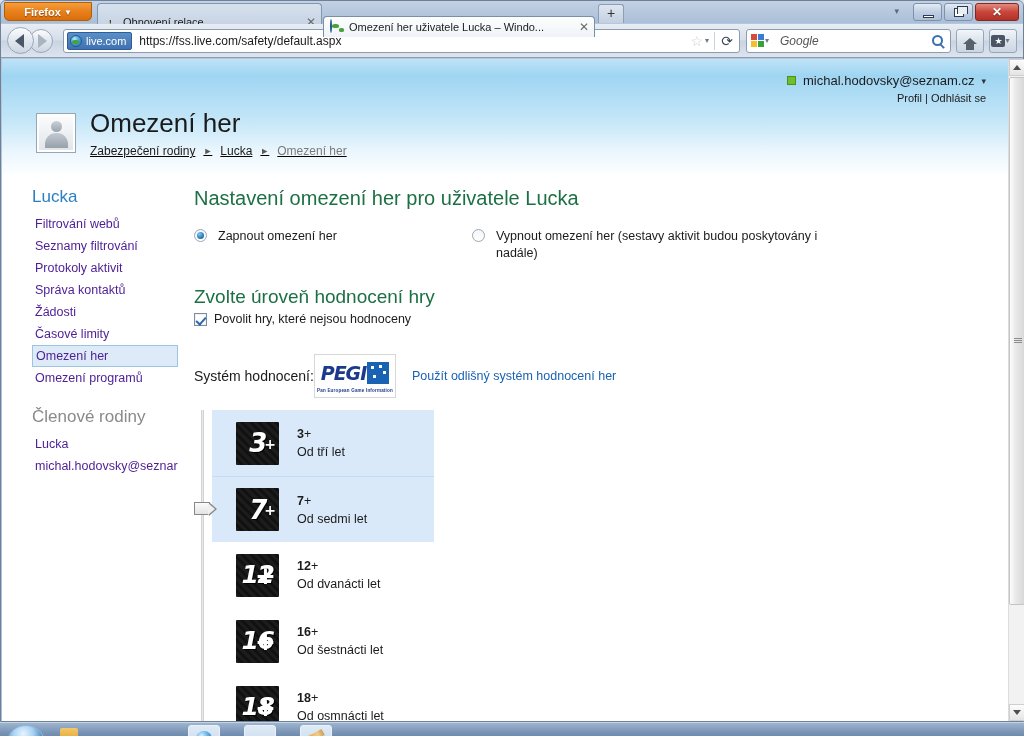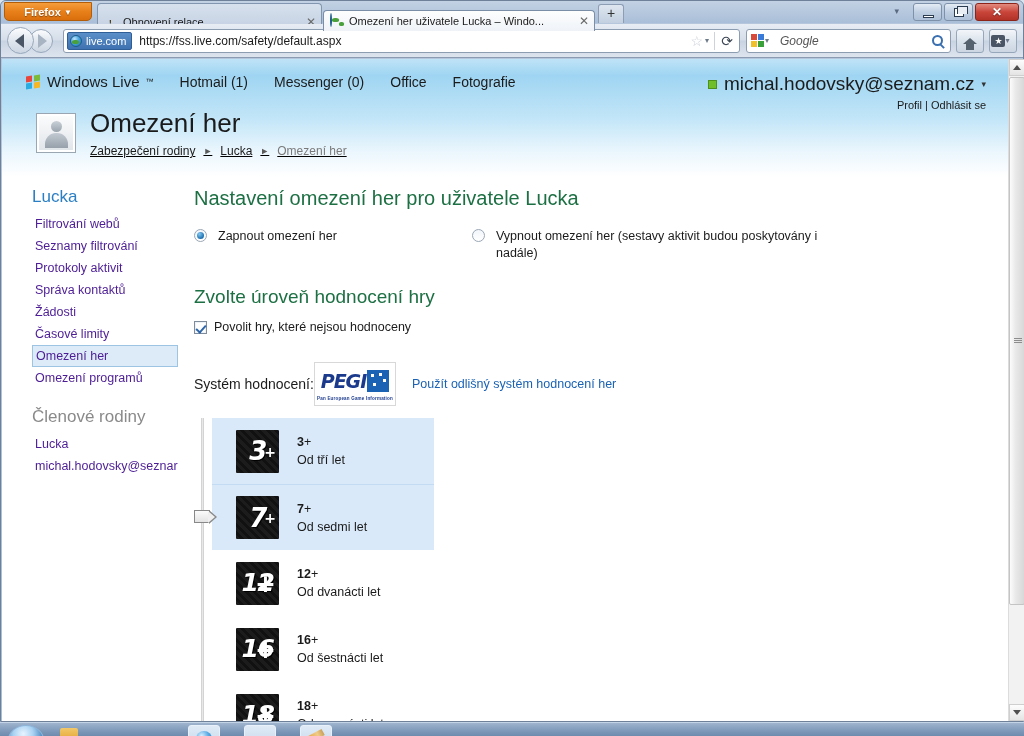--- a/index.html
+++ b/index.html
@@ -45,21 +45,21 @@
     display: flex; align-items: center;
     padding: 0 4px 0 6px;
     overflow: hidden;
     white-space: nowrap;
   }
   .tab.inactive {
     background: linear-gradient(to bottom, #d7e1ed 0%, #bccade 100%);
   }
   .tab.active {
     background: linear-gradient(to bottom, #fdfdfd 0%, #eff3f8 100%);
-    top: 9px; height: 21px;
+    top: 15px; height: 21px;
     border-color: #7b8ea8;
     z-index: 3;
   }
   .tab-t1 { left: 96px; width: 225px; }
   .tab-t2 { left: 322px; width: 272px; }
   .tab-favicon {
     width: 14px; height: 14px; margin-right: 5px; flex: 0 0 14px;
     position: relative;
   }
   .warn-ico {
@@ -247,21 +247,21 @@
   .wl-logo .p2 { left: 8px; top: 0; background: #7cbb3a; transform: skewY(-8deg); }
   .wl-logo .p3 { left: 0; top: 8px; background: #2aace2; transform: skewY(-8deg); }
   .wl-logo .p4 { left: 8px; top: 7px; background: #f5b726; transform: skewY(-8deg); }
   .tm { font-size: 8px; vertical-align: super; }
 
   .wl-account {
     position: absolute; right: 22px; top: 14px; text-align: right;
   }
   .acct-line { display: flex; align-items: center; justify-content: flex-end; gap: 7px; }
   .presence { width: 9px; height: 9px; background: #6fbe2a; border: 1px solid #4d901a; }
-  .acct-mail { font-size: 19px; color: #1b1b1b; text-align: center; }
+  .acct-mail { font-size: 13px; color: #1b1b1b; text-align: center; }
   .acct-caret { font-size: 9px; color: #333; }
   .acct-links { margin-top: 4px; font-size: 11px; color: #1b1b1b; }
   .acct-links a { color: #1b1b1b; text-decoration: none; }
 
   .page-id { position: absolute; left: 34px; top: 48px; display: flex; gap: 14px; }
   .avatar {
     width: 40px; height: 40px; margin-top: 6px;
     background: linear-gradient(to bottom, #fdfdfd 0%, #dfe4e9 100%);
     border: 1px solid #9aa6b2;
     box-shadow: inset 0 0 0 2px #fff;
@@ -318,21 +318,21 @@
     border: 1px solid #9aa7b5;
     position: relative;
   }
   .radio.on::after {
     content: ""; position: absolute; left: 2px; top: 2px;
     width: 7px; height: 7px; border-radius: 50%;
     background: radial-gradient(circle at 35% 30%, #7fc8f0 0%, #1e6fb0 70%);
   }
   .radio-lbl { font-size: 12.5px; color: #1b1b1b; line-height: 17px; }
 
-  .chk-row { display: flex; align-items: center; gap: 7px; margin-top: 12px; }
+  .chk-row { display: flex; align-items: center; gap: 7px; margin-top: 4px; }
   .chkbox {
     width: 13px; height: 13px; flex: 0 0 13px;
     background: #fff; border: 1px solid #7f8c9b; position: relative;
     box-shadow: inset 0 0 0 1px #eef3f8;
   }
   .chkbox.on::after {
     content: ""; position: absolute; left: 3px; top: 1px;
     width: 4px; height: 8px;
     border: solid #2e66a8; border-width: 0 2px 2px 0;
     transform: rotate(42deg);
@@ -569,36 +569,20 @@
     <div class="tbbtn">
       <span class="feed-g">★</span>
         <span class="mini-caret">▾</span>
     </div>
   </div>
 
   <div class="viewport">
     <div class="page">
 
       <div class="wl-header">
-        <div class="wl-nav">
-          <div class="wl-brand">
-            <span class="wl-logo">
-                <i class="p1"></i>
-                <i class="p2"></i>
-                <i class="p3"></i>
-                <i class="p4"></i>
-              </span>
-            <span>Windows Live</span>
-              <span class="tm">™</span>
-          </div>
-          <a href="#" class="nav-item" style="color:#1b1b1b;text-decoration:none;">Hotmail (1)</a>
-          <a href="#" class="nav-item" style="color:#1b1b1b;text-decoration:none;">Messenger (0)</a>
-          <a href="#" class="nav-item" style="color:#1b1b1b;text-decoration:none;">Office</a>
-          <a href="#" class="nav-item" style="color:#1b1b1b;text-decoration:none;">Fotografie</a>
-        </div>
 
         <div class="wl-account">
           <div class="acct-line">
             <span class="presence"></span>
             <span class="acct-mail">michal.hodovsky@seznam.cz</span>
             <span class="acct-caret">▾</span>
           </div>
           <div class="acct-links">
             <a href="#">Profil</a>
             <span>|</span>

